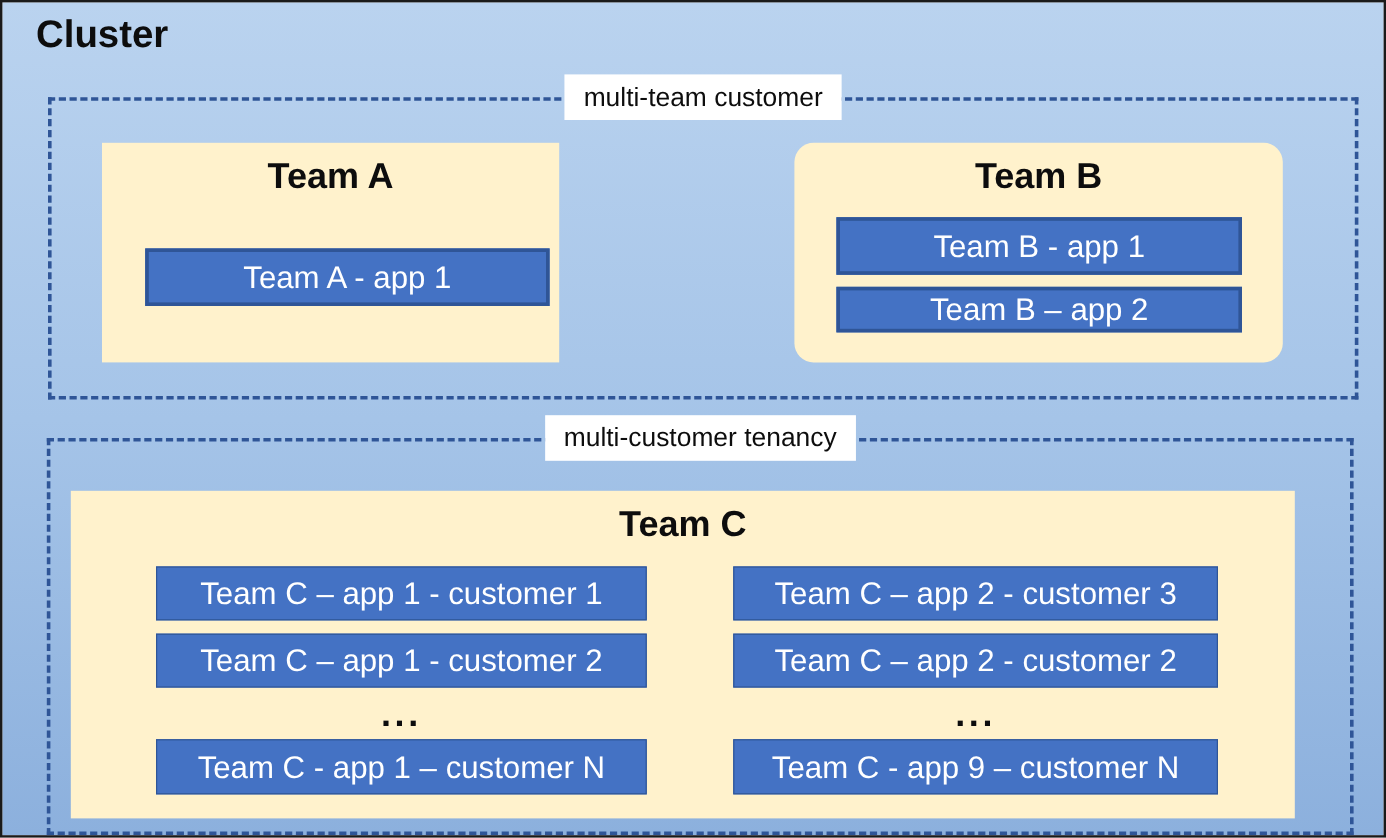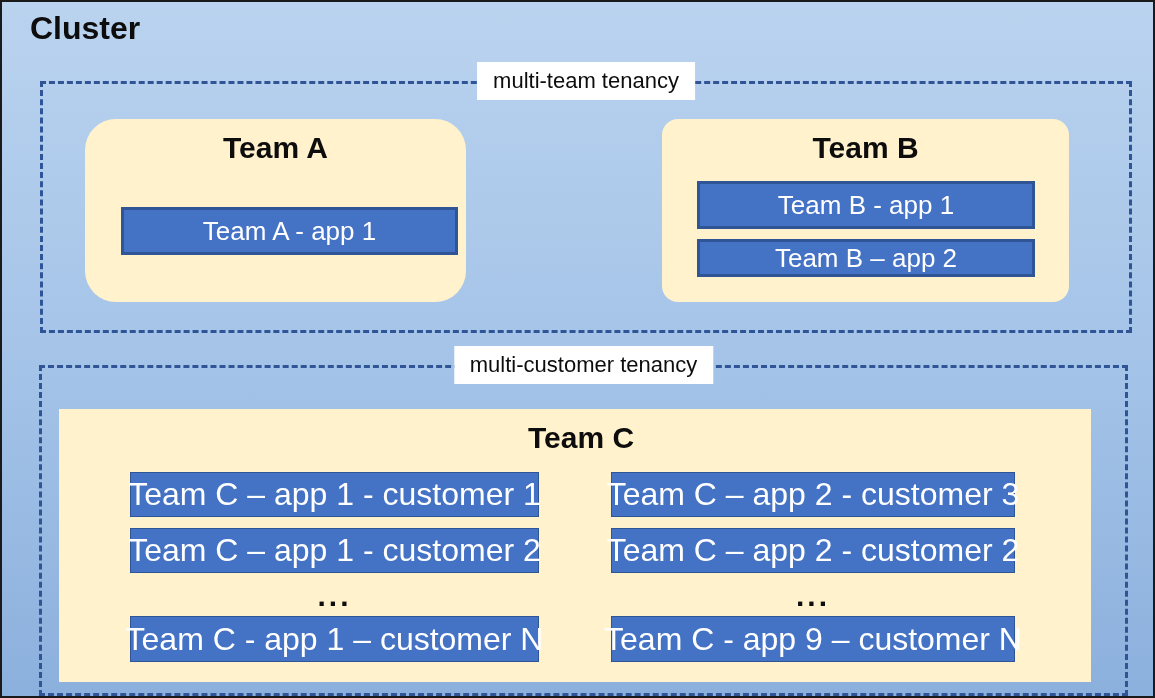--- a/index.html
+++ b/index.html
@@ -36,23 +36,23 @@
     padding: 6px 16px;
     font-size: 22px;
     color: #0d0d0d;
     white-space: nowrap;
     line-height: 1.2;
   }
   .team-box {
     position: absolute;
     background: #FFF2CC;
   }
-  .team-a { left: 42px;  top: 35px; width: 381px;  height: 183px; border-radius: 31px; }
+  .team-a { left: 42px;  top: 35px; width: 381px;  height: 183px; }
   .team-b { left: 619px; top: 35px; width: 407px;  height: 183px; border-radius: 16px; }
-  .team-c { left: 17px;  top: 41px; width: 1020px; height: 273px; padding-left: 12px; }
+  .team-c { left: 17px;  top: 41px; width: 1020px; height: 273px; }
   .team-title {
     text-align: center;
     font-size: 30px;
     font-weight: bold;
     color: #0d0d0d;
     margin-top: 12px;
   }
   .app-box {
     position: absolute;
     background: #4472C4;
@@ -71,21 +71,21 @@
   .app-col {
     position: absolute;
     top: 63px;
   }
   .col-left  { left: 71px;  width: 409px; }
   .col-right { left: 552px; width: 404px; }
   .c-row {
     background: #4472C4;
     border: 1px solid #2F5597;
     color: #ffffff;
-    font-size: 32px;
+    font-size: 26px;
     height: 45px;
     display: flex;
     align-items: center;
     justify-content: center;
     box-sizing: border-box;
     margin-bottom: 11px;
     white-space: nowrap;
   }
   .c-row.last { height: 46px; margin-bottom: 16px; }
   .ellipsis {
@@ -99,21 +99,21 @@
   }
 </style>
 </head>
 <body>
 
 <div class="page">
 
   <div class="cluster-title">Cluster</div>
 
   <div class="tenancy-group group1">
-    <div class="group-label">multi-team tenancy</div>
+    <div class="group-label">multi-team customer</div>
 
     <div class="team-box team-a">
       <div class="team-title">Team A</div>
       <div class="app-box">Team A - app 1</div>
     </div>
 
     <div class="team-box team-b">
       <div class="team-title">Team B</div>
       <div class="app-box app1">Team B - app 1</div>
       <div class="app-box app2">Team B – app 2</div>

